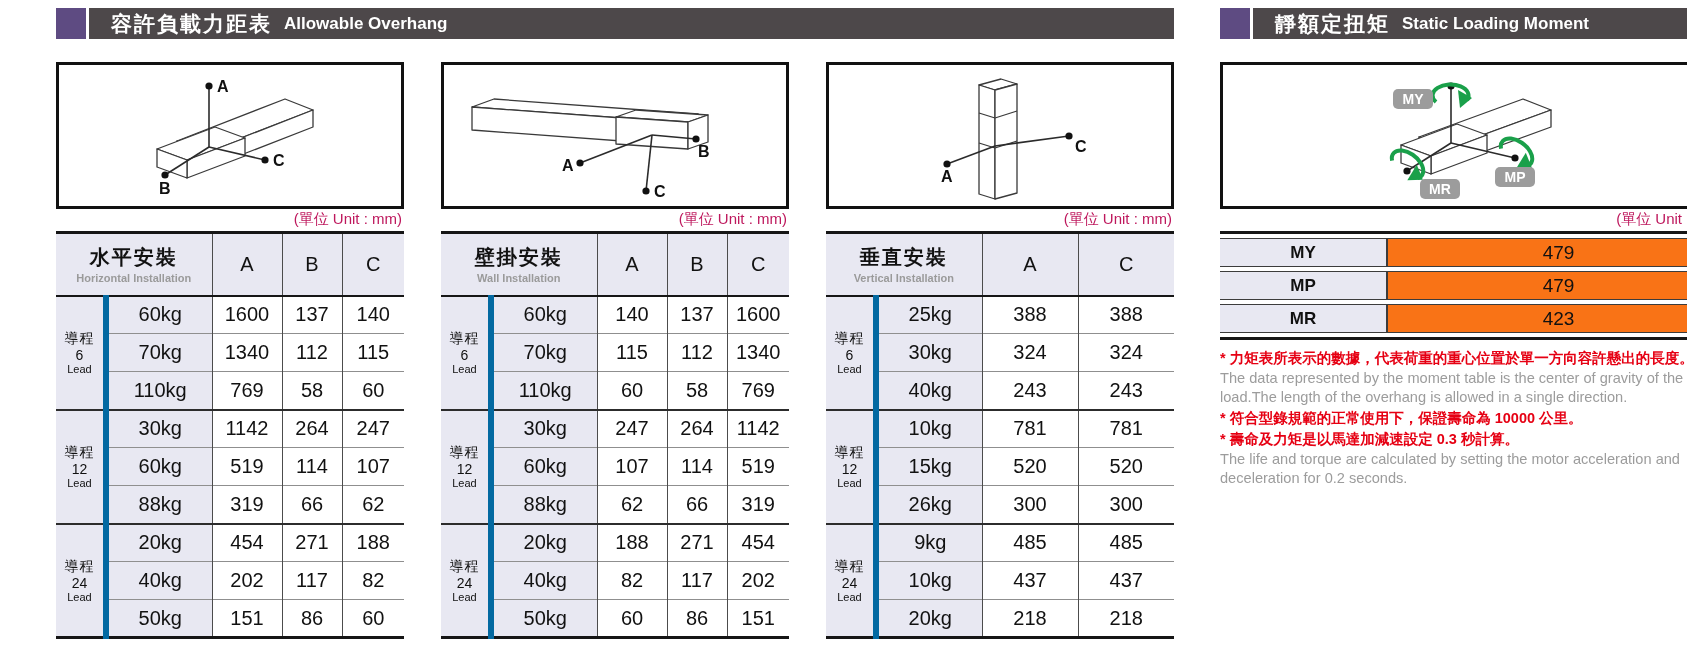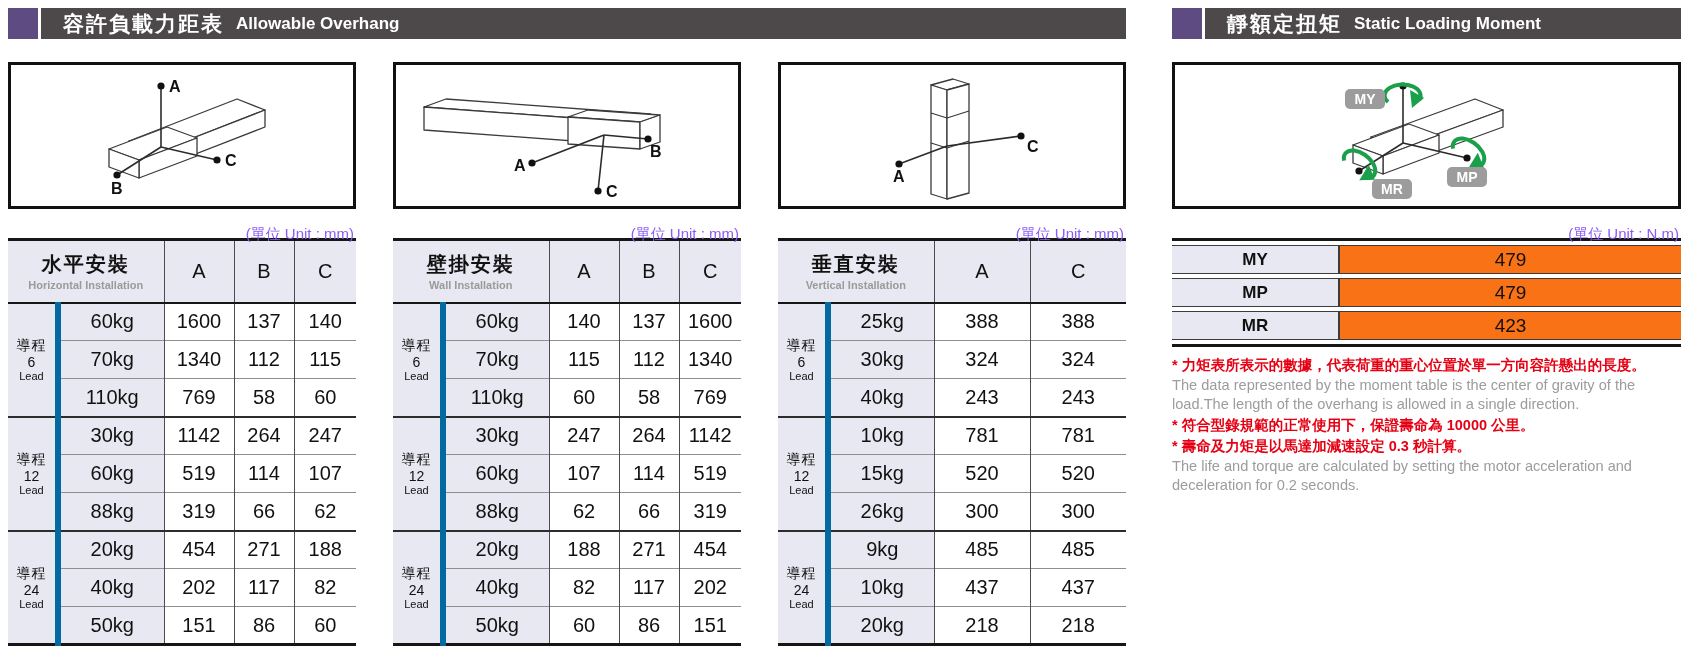--- a/index.html
+++ b/index.html
@@ -1,37 +1,37 @@
 <!DOCTYPE html>
 <html><head>
 <meta charset="utf-8">
 <style>
   * { margin:0; padding:0; box-sizing:border-box; }
   html,body { background:#ffffff; }
   .page {
     width:1687px; height:661px; background:#ffffff; overflow:hidden;
     font-family:"Liberation Sans", sans-serif; color:#111;
   }
-  .layout { display:flex; padding:8px 6px 0 8px; gap:46px; }
+  .layout { display:flex; padding:8px 6px 0 8px; gap:46px;margin-left:48px; }
   .left-col { width:1118px; flex:none; }
   .right-col { width:509px; flex:none; }
 
   
   .sec-header { display:flex; height:31px; }
   .sec-accent { width:30px; background:#5e4b82; margin-right:3px; flex:none; }
   .sec-bar { flex:1; background:#4d484a; color:#fff; display:flex; align-items:center; padding-left:22px; gap:12px; }
   .sec-zh { font-size:21px; font-weight:bold; letter-spacing:2px; }
   .sec-en { font-size:17px; font-weight:bold; }
 
   
   .tri-cols { display:flex; gap:37px; margin-top:23px; }
   .ov-col { width:348px; flex:none; }
   .diag-box { height:147px; border:3px solid #111; background:#fff; }
   .diag-box svg { width:100%; height:100%; display:block; }
-  .unit-label { text-align:right; font-size:15px; color:#8b5cf6; padding:16px 2px 2px 0; height:29px; }
+  .unit-label { text-align:right; font-size:15px; color:#be185d; padding:1px 2px 2px 0; height:22px; }
 
   
   table.ov { width:100%; border-collapse:collapse; table-layout:fixed;
              border-top:3px solid #161616; border-bottom:3px solid #161616; }
   table.ov thead tr { height:63px; }
   table.ov tbody tr { height:38px; }
   table.ov th, table.ov td { text-align:center; vertical-align:middle; }
   table.ov thead th { background:#e8e8f2; border-bottom:2.5px solid #161616; }
   .t-title-zh { font-size:20px; color:#111; letter-spacing:2px; }
   .t-title-en { font-size:11px; color:#9a9a9a; margin-top:1px; }

